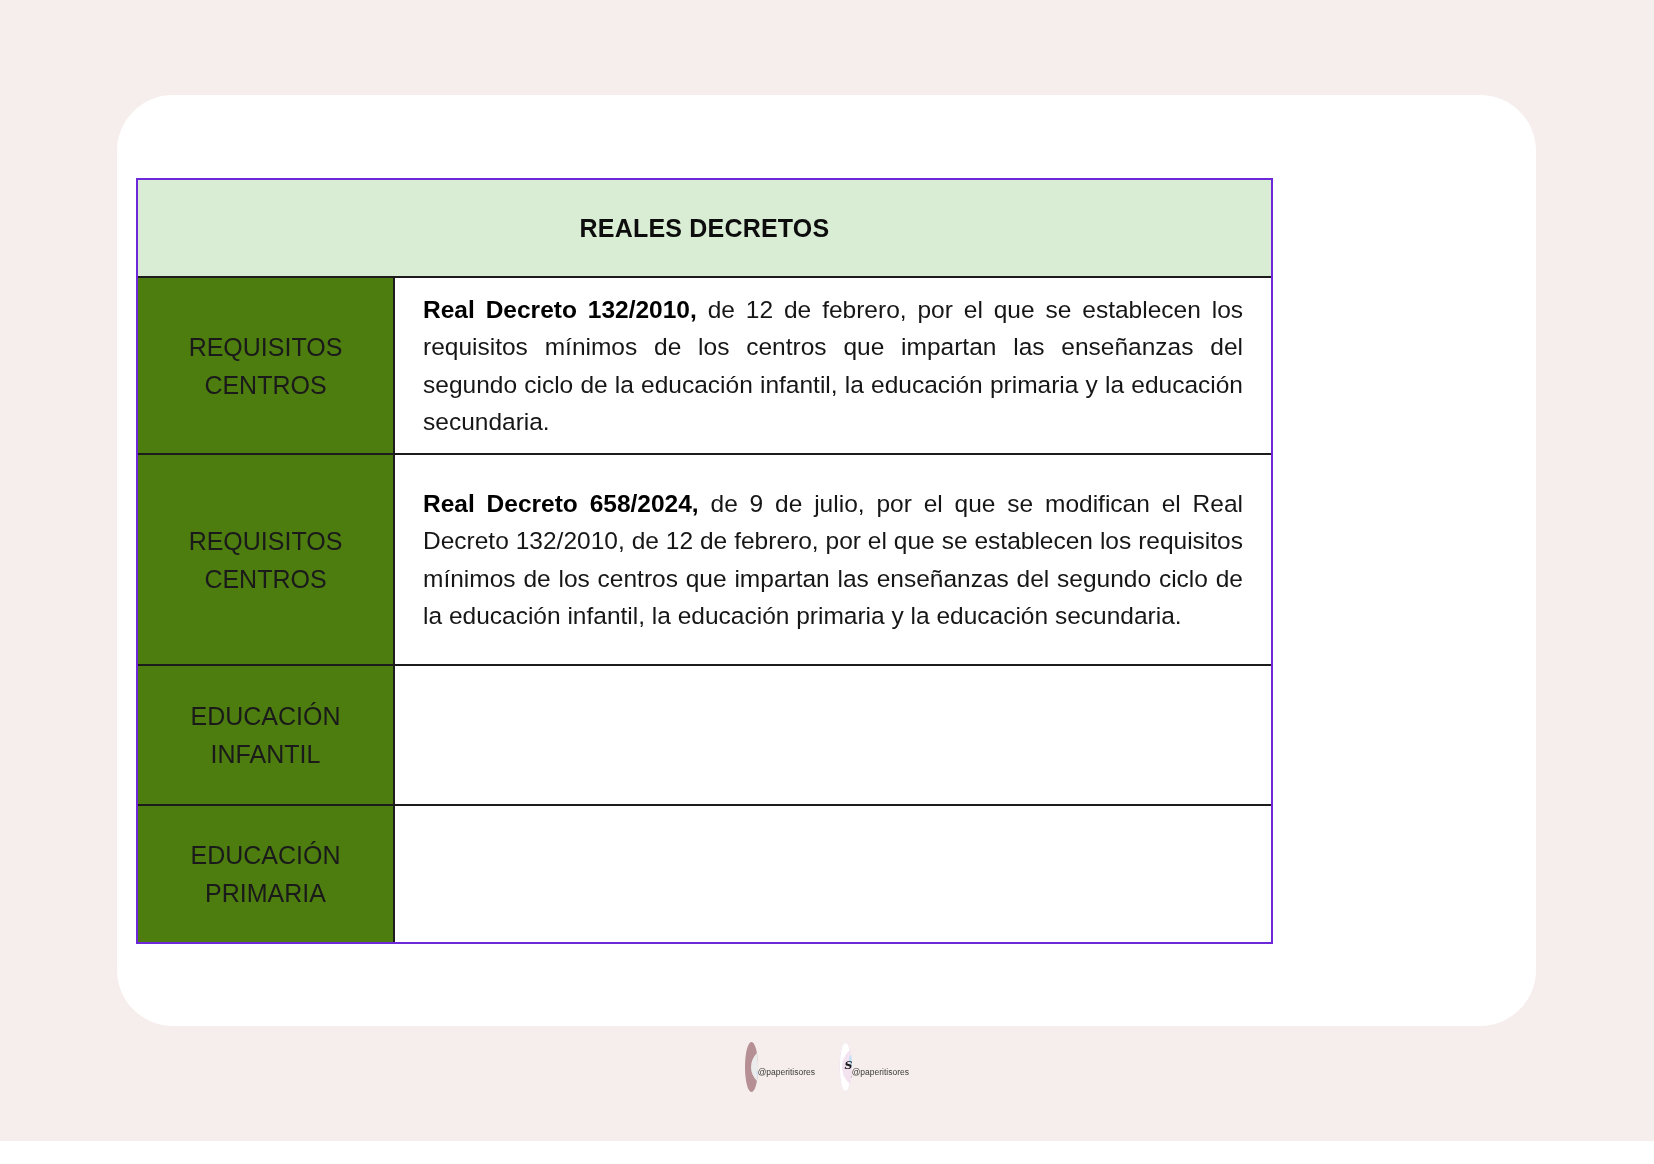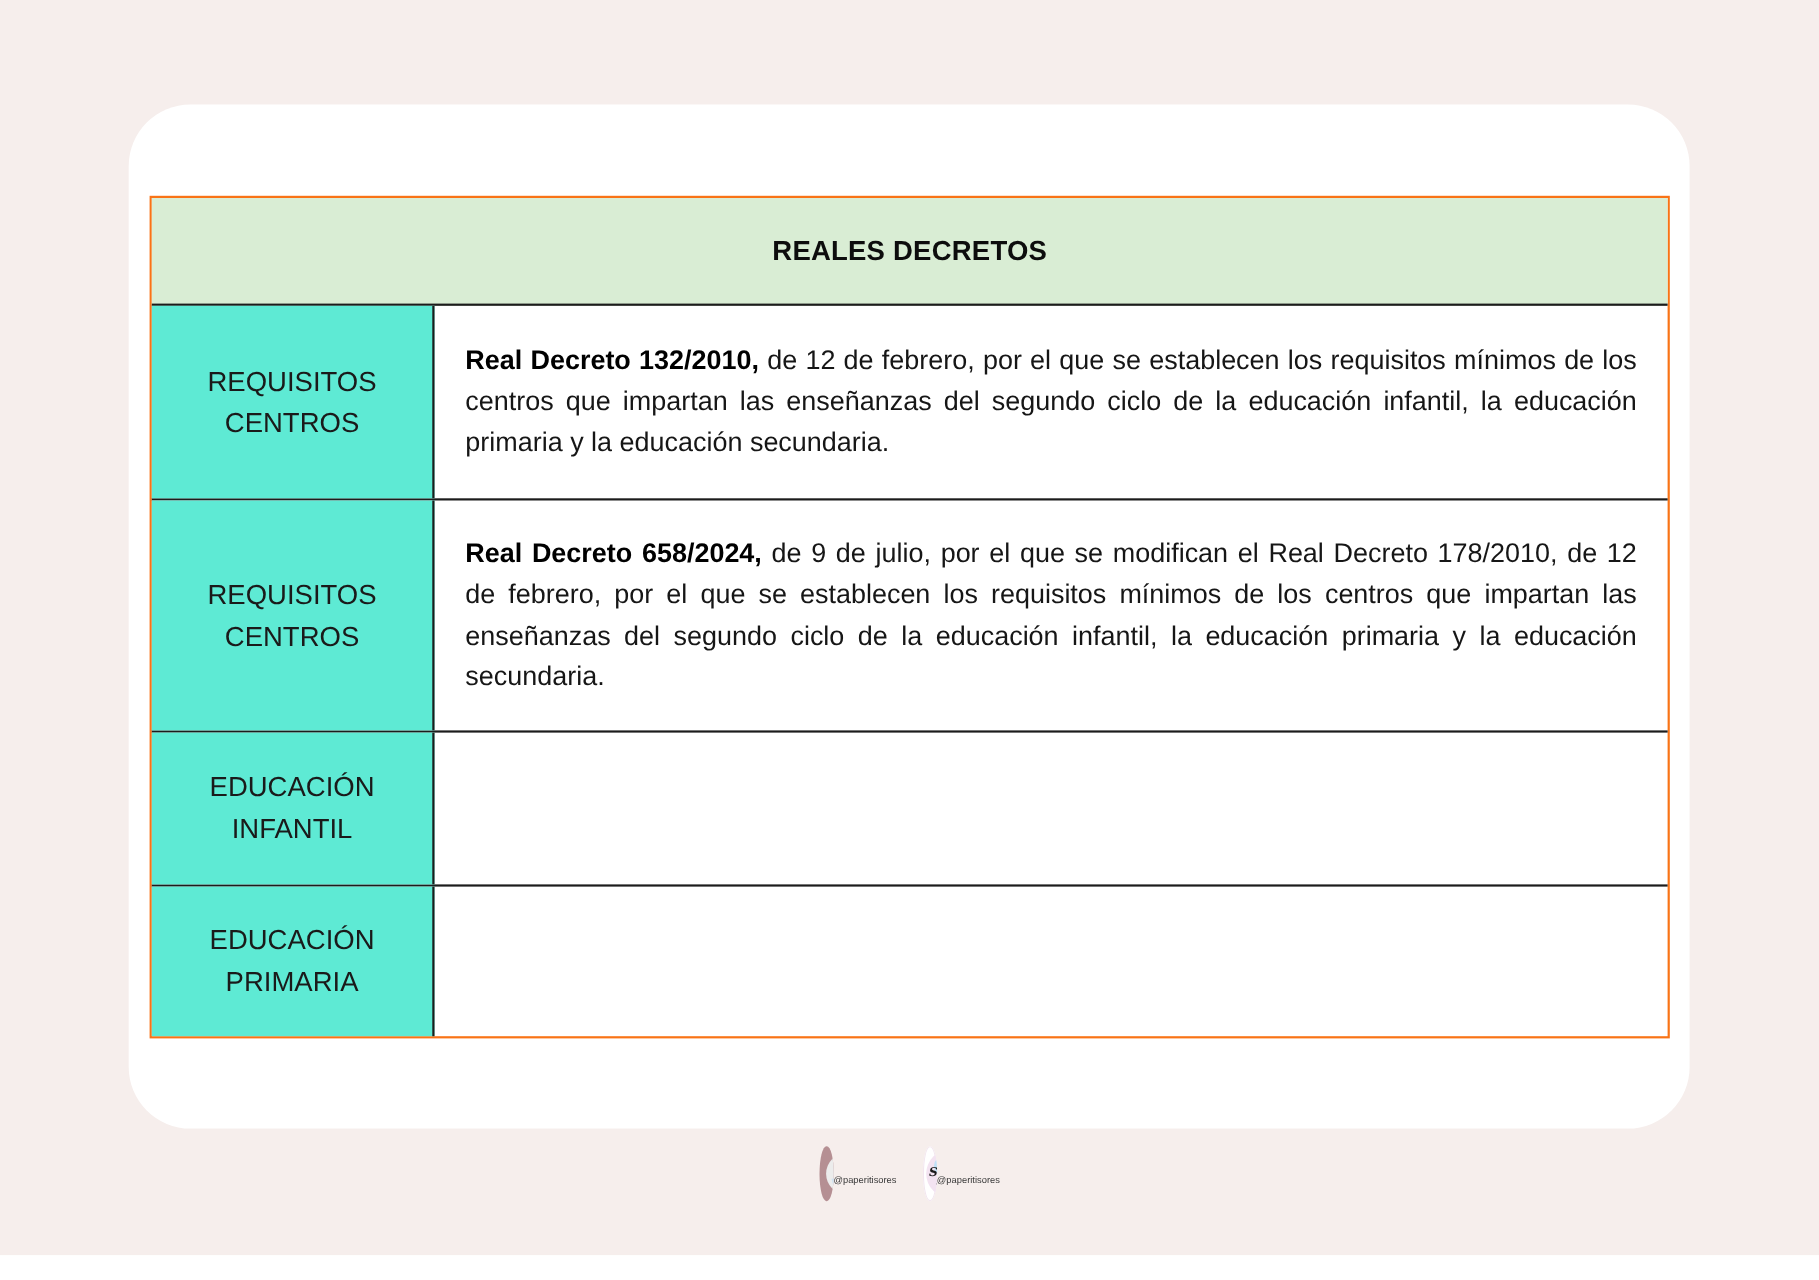--- a/index.html
+++ b/index.html
@@ -11,37 +11,37 @@
   }
   .bg {
     position: absolute; left: 0; top: 0; width: 1654px; height: 1141px;
     background: #f6eeec;
   }
   .card {
     position: absolute; left: 117px; top: 95px; width: 1419px; height: 931px;
     background: #ffffff; border-radius: 56px;
   }
   .tbl {
-    position: absolute; left: 136px; top: 178px; width: 1382px;
-    border: 2px solid #f97316; box-sizing: border-box;
+    position: absolute; left: 136px; top: 178px; width: 1137px;
+    border: 2px solid #6d28d9; box-sizing: border-box;
     border-collapse: collapse;
   }
   .hdr {
     height: 96px; background: #d9edd4; border-bottom: 2px solid #1c1c1c;
     display: flex; align-items: center; justify-content: center;
     font-weight: bold; font-size: 25px; letter-spacing: 0.2px; color: #0d0d0d;
   }
   .row { display: flex; border-bottom: 2px solid #1c1c1c; }
   .row:last-child { border-bottom: none; }
   .row.r1 { height: 175px; }
   .row.r2 { height: 209px; }
   .row.r3 { height: 138px; }
   .row.r4 { height: 136px; }
   .lab {
-    width: 255px; flex: 0 0 255px; background: #5eead4;
+    width: 255px; flex: 0 0 255px; background: #4d7c0f;
     border-right: 2px solid #1c1c1c;
     display: flex; align-items: center; justify-content: center;
     text-align: center; font-size: 25px; line-height: 38px; color: #1a1a1a;
     text-transform: uppercase;
   }
   .lab span { display: block; }
   .txt {
     flex: 1; display: flex; align-items: center;
     padding: 0 28px 0 28px; box-sizing: border-box;
   }
@@ -104,21 +104,21 @@
   </div>
 
   <div class="row r2">
     <div class="lab">
       <div>
         <span>REQUISITOS</span>
         <span>CENTROS</span>
       </div>
     </div>
     <div class="txt">
-      <p><b>Real Decreto 658/2024,</b><span> de 9 de julio, por el que se modifican el Real Decreto 178/2010, de 12 de febrero, por el que se establecen los requisitos mínimos de los centros que impartan las enseñanzas del segundo ciclo de la educación infantil, la educación primaria y la educación secundaria.</span></p>
+      <p><b>Real Decreto 658/2024,</b><span> de 9 de julio, por el que se modifican el Real Decreto 132/2010, de 12 de febrero, por el que se establecen los requisitos mínimos de los centros que impartan las enseñanzas del segundo ciclo de la educación infantil, la educación primaria y la educación secundaria.</span></p>
     </div>
   </div>
 
   <div class="row r3">
     <div class="lab">
       <div>
         <span>EDUCACIÓN</span>
         <span>INFANTIL</span>
       </div>
     </div>

